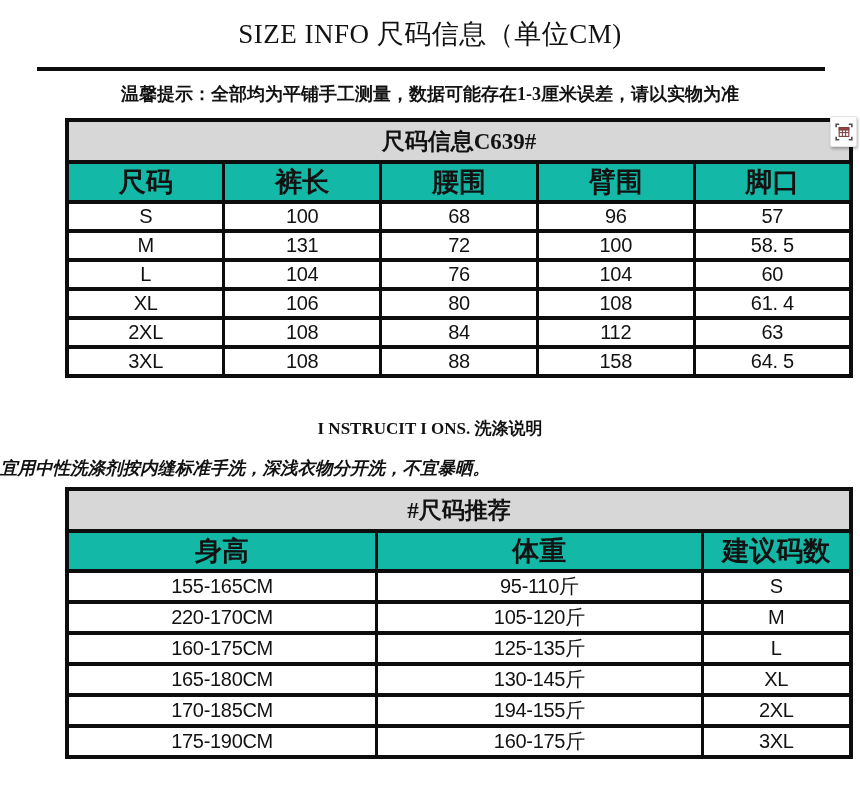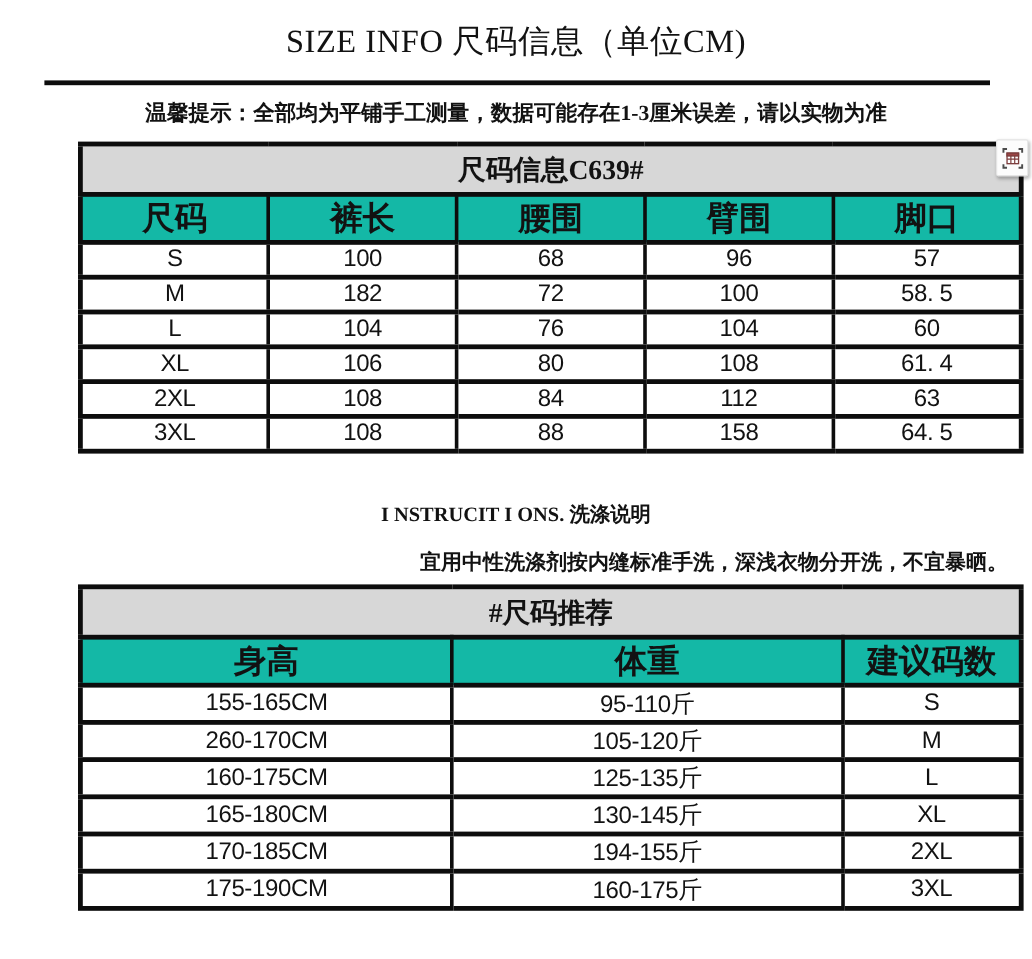--- a/index.html
+++ b/index.html
@@ -38,22 +38,22 @@
     background:#ffffff; height:29px; font-size:20px;
     font-family:"Liberation Sans", sans-serif; letter-spacing:-0.3px;
   }
   #size-table { top:118px; }
   #recommend-table { top:487px; }
   .mid-heading {
     position:absolute; top:417px; left:0; width:860px; text-align:center;
     font-size:17px; font-weight:bold;
   }
   .wash-note {
-    position:absolute; top:456px; left:0; width:840px; text-align:right;
-    font-size:17.5px; font-weight:bold;
+    position:absolute; top:456px; left:0; width:840px; text-align:left;
+    font-size:17.5px; font-weight:bold;font-style:italic;
   }
   .capture-btn {
     position:absolute; left:830px; top:116px; width:27px; height:31px;
     background:#fcfcfc; border:1px solid #e4e4e4; border-radius:2px;
     box-shadow:1px 2px 3px rgba(0,0,0,0.28);
     display:flex; align-items:center; justify-content:center; cursor:pointer;
   }
   .capture-btn svg { display:block; }
 </style>
 </head>
@@ -84,21 +84,21 @@
   </tr>
   <tr>
     <td class="data">S</td>
     <td class="data">100</td>
     <td class="data">68</td>
     <td class="data">96</td>
     <td class="data">57</td>
   </tr>
   <tr>
     <td class="data">M</td>
-    <td class="data">182</td>
+    <td class="data">131</td>
     <td class="data">72</td>
     <td class="data">100</td>
     <td class="data">58. 5</td>
   </tr>
   <tr>
     <td class="data">L</td>
     <td class="data">104</td>
     <td class="data">76</td>
     <td class="data">104</td>
     <td class="data">60</td>
@@ -158,21 +158,21 @@
     <th>身高</th>
     <th>体重</th>
     <th>建议码数</th>
   </tr>
   <tr>
     <td class="data">155-165CM</td>
     <td class="data">95-110斤</td>
     <td class="data">S</td>
   </tr>
   <tr>
-    <td class="data">260-170CM</td>
+    <td class="data">220-170CM</td>
     <td class="data">105-120斤</td>
     <td class="data">M</td>
   </tr>
   <tr>
     <td class="data">160-175CM</td>
     <td class="data">125-135斤</td>
     <td class="data">L</td>
   </tr>
   <tr>
     <td class="data">165-180CM</td>

